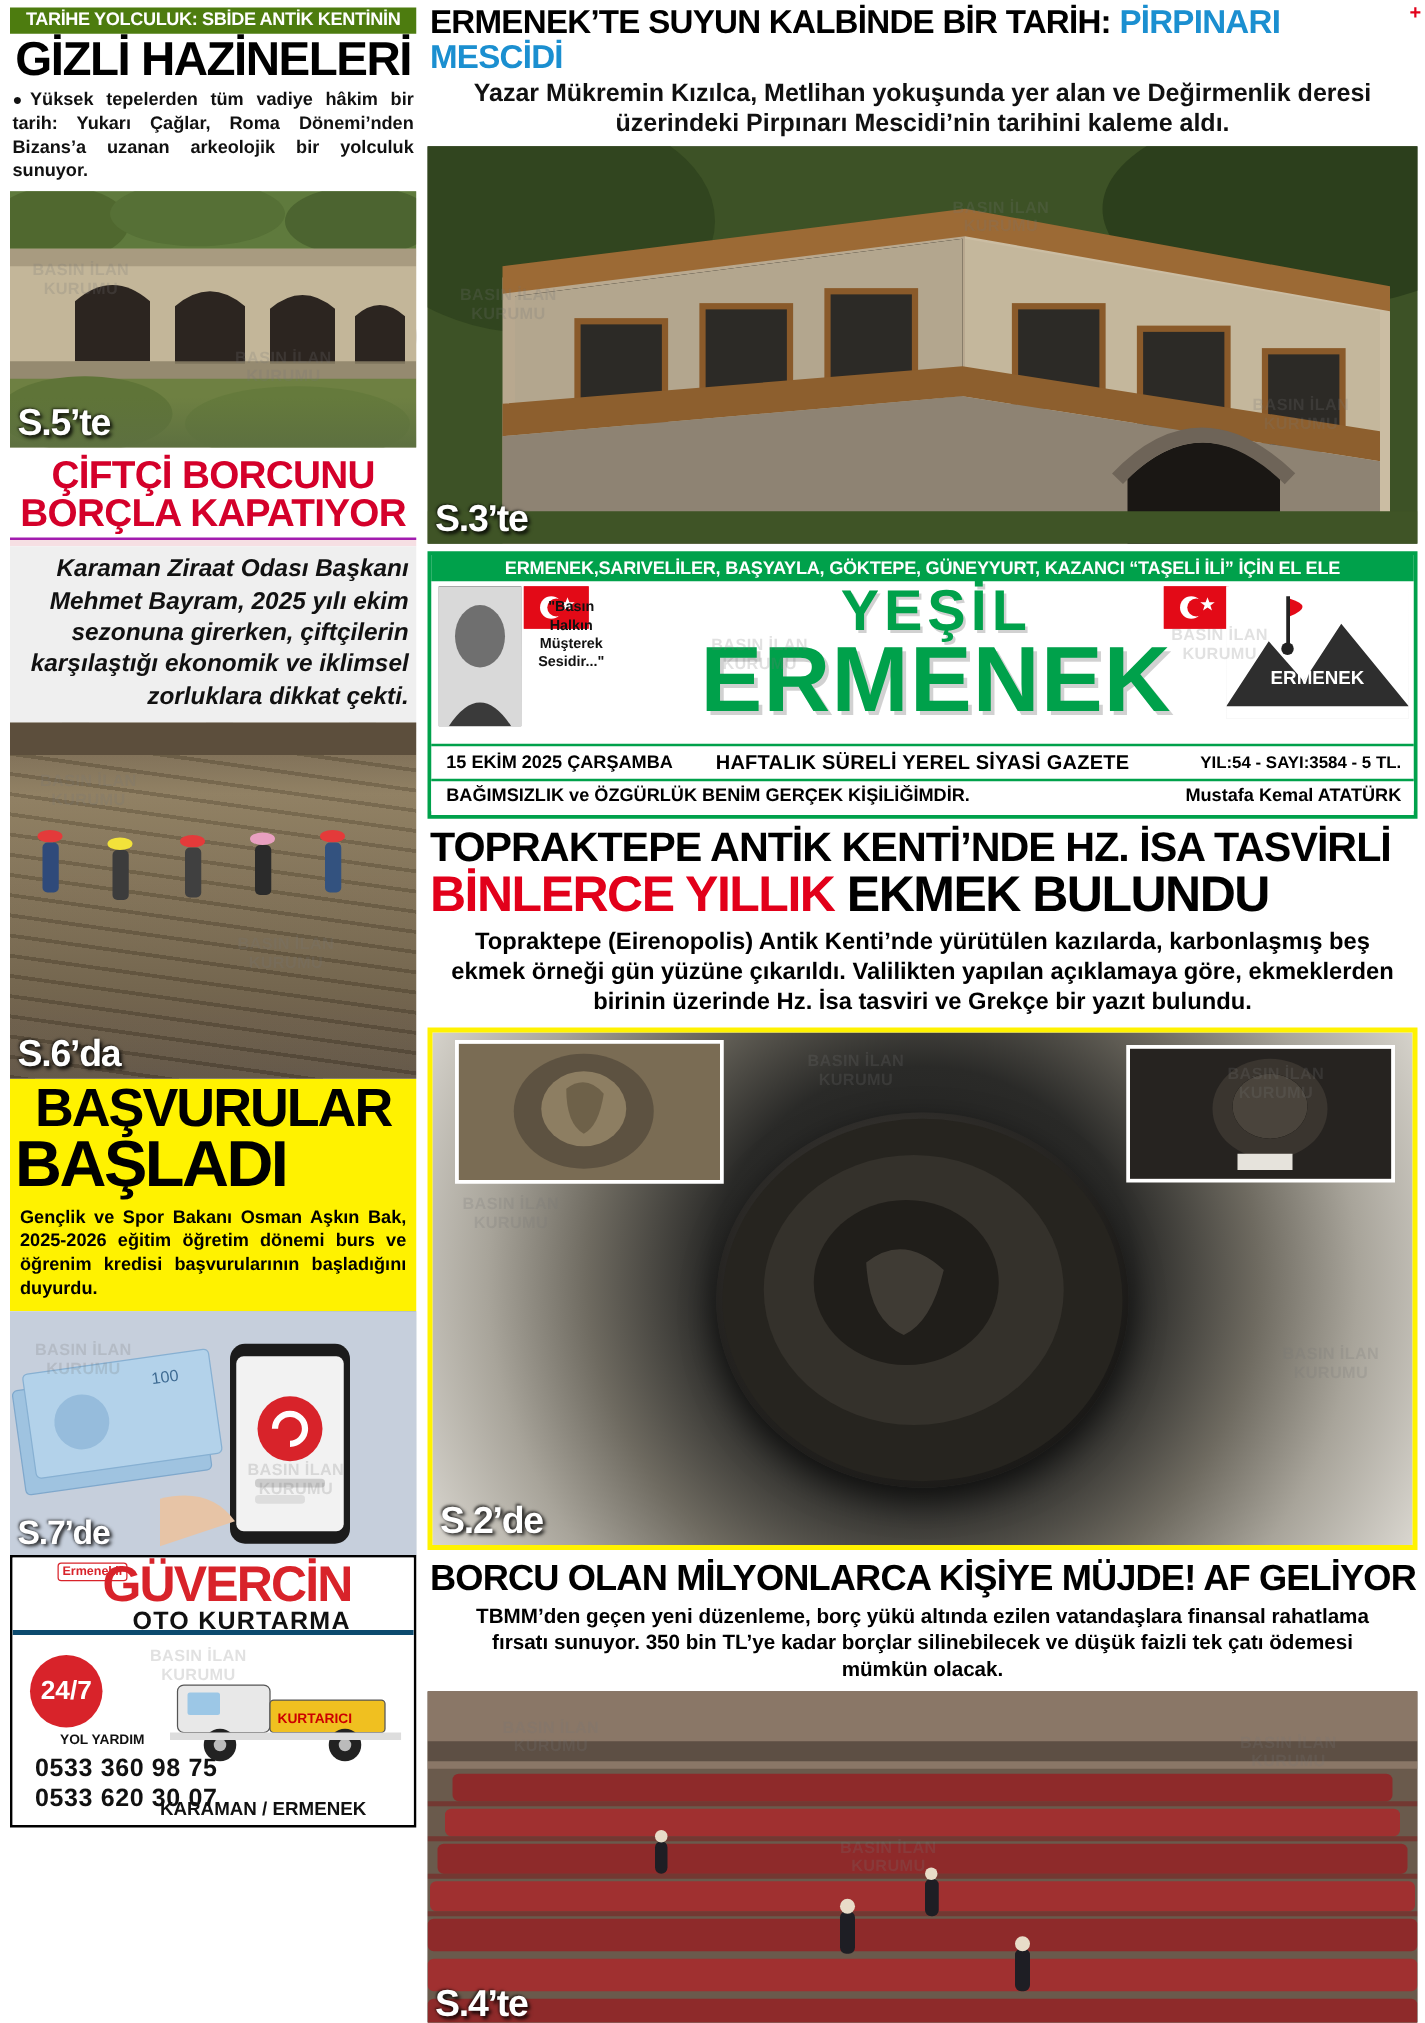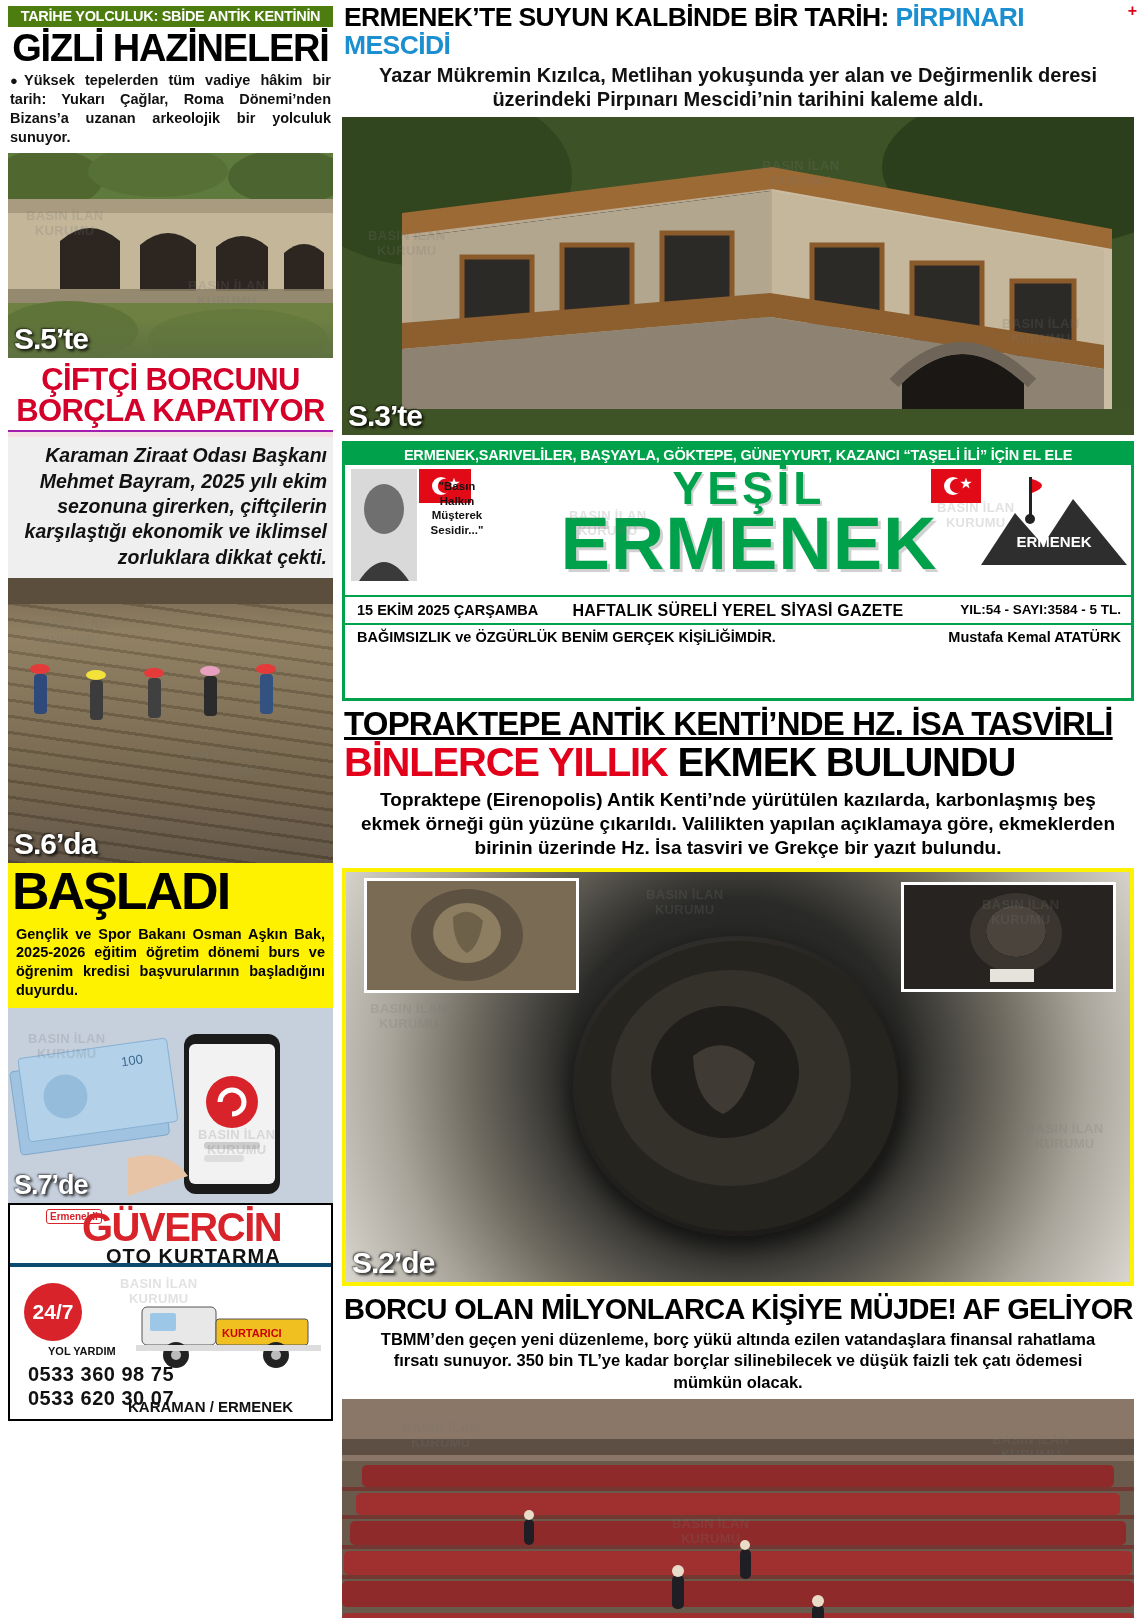--- a/index.html
+++ b/index.html
@@ -283,21 +283,21 @@
     overflow: hidden;
     background: linear-gradient(#2e4020, #44582c);
   }
 
   
   .masthead {
     border: 3px solid #00a14b;
     margin-top: 6px;
     background: #fff;
     position: relative;
-    height: 260px;
+    height: 214px;
   }
   .mh-top {
     background: #00a14b;
     color: #fff;
     font-weight: bold;
     font-size: 14.5px;
     text-align: center;
     padding: 3px 0 2px 0;
     letter-spacing: -0.2px;
   }
@@ -368,21 +368,20 @@
   .mh-foot .r { position: absolute; right: 10px; top: 4px; }
 
   
   .ms-h1 {
     font-size: 33px;
     font-weight: bold;
     letter-spacing: -0.8px;
     padding-left: 2px;
     line-height: 1.05;
     margin-top: 6px;
-    text-decoration: underline;
   }
   .ms-h2 {
     font-size: 40px;
     font-weight: bold;
     letter-spacing: -1.2px;
     padding-left: 2px;
     line-height: 1.0;
   }
   .ms-h2 .red { color: #e2001a; }
   .ms-sub {
@@ -536,20 +535,21 @@
               <rect x="0" y="0" width="13" height="40" rx="4" fill="#33527f"></rect>
             </g>
         </g>
       </svg>
       <div class="wm" style="left:24px; top:40px;">BASIN İLAN<br>KURUMU</div>
       <div class="wm" style="left:182px; top:170px;">BASIN İLAN<br>KURUMU</div>
       <div class="pagetag">S.6’da</div>
     </div>
 
     <div class="yellowbox">
+      <div class="h1">BAŞVURULAR</div>
       <div class="h2">BAŞLADI</div>
       <div class="body">Gençlik ve Spor Bakanı Osman Aşkın Bak, 2025-2026 eğitim öğretim dönemi burs ve öğrenim kredisi başvurularının başladığını duyurdu.</div>
     </div>
 
     <div class="photo money">
       <svg width="325" height="195" style="position:absolute;left:0;top:0">
         <rect x="0" y="0" width="325" height="195" fill="#c6cfdc"></rect>
         <g transform="rotate(-8 90 90)">
           <rect x="6" y="52" width="150" height="84" rx="4" fill="#9fc3e0" stroke="#7fa8cc"></rect>
           <rect x="16" y="40" width="150" height="84" rx="4" fill="#b3d2ea" stroke="#87b0d2"></rect>

